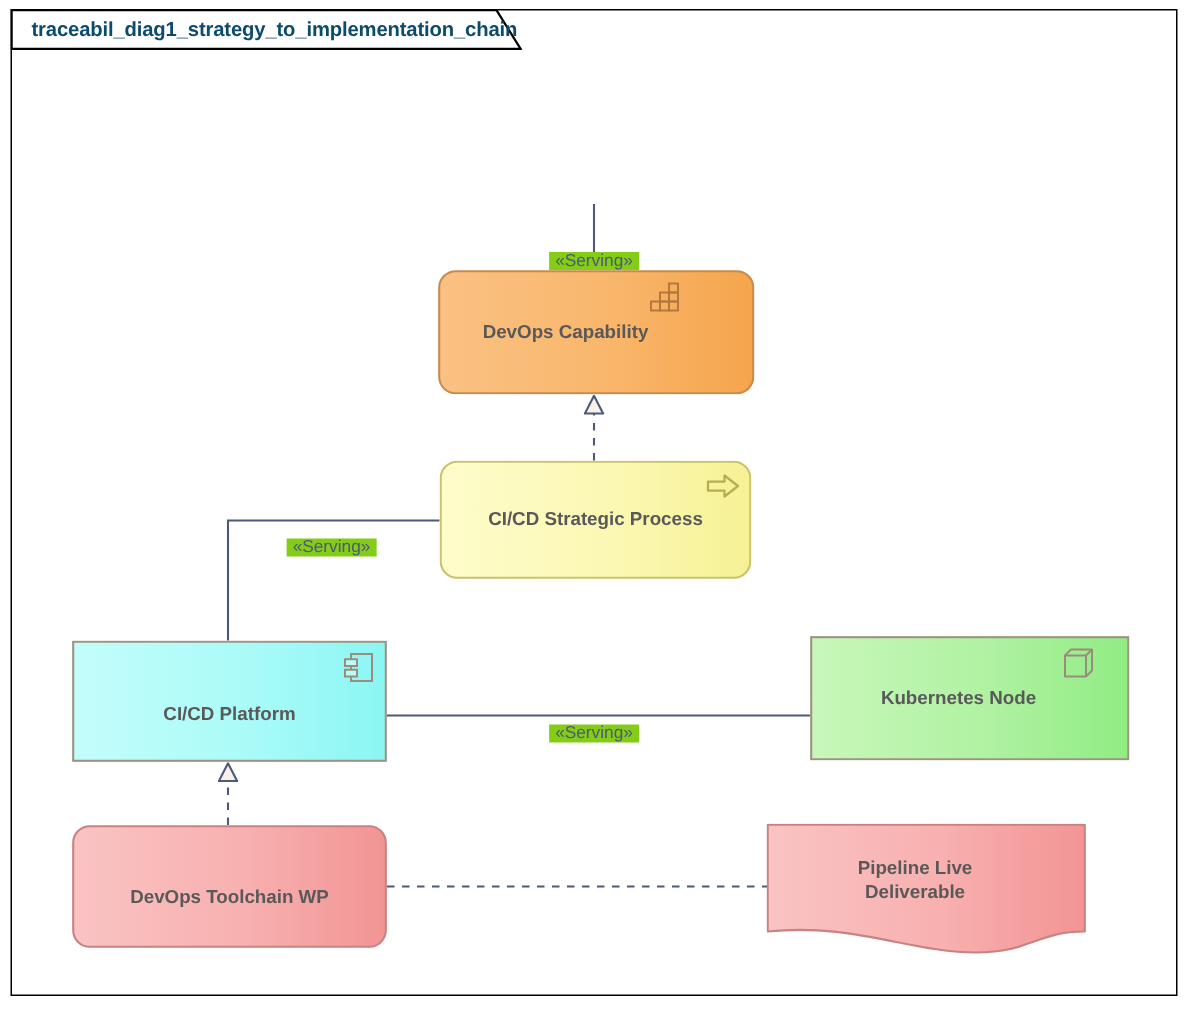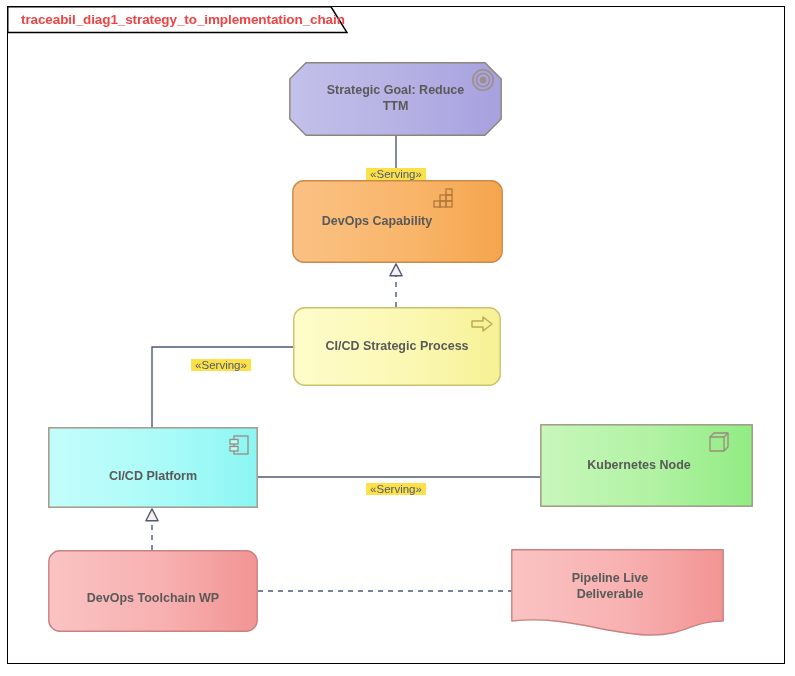--- a/index.html
+++ b/index.html
@@ -8,21 +8,21 @@
 
   #canvas{position:absolute;left:0;top:0;width:795px;height:676px;}
 
   
   .frame{position:absolute;left:7px;top:6px;width:778px;height:658px;
          border:1.5px solid #000000;background:#ffffff;box-sizing:border-box;}
 
   .tab{position:absolute;left:7px;top:6px;width:341px;height:27px;}
   .tab svg{display:block;}
   .tab-label{position:absolute;left:14px;top:6px;font-size:13.5px;font-weight:bold;
-             color:#ef4444;white-space:nowrap;letter-spacing:-0.1px;}
+             color:#0c4a6e;white-space:nowrap;letter-spacing:-0.1px;}
 
   
   #edges{position:absolute;left:0;top:0;width:795px;height:676px;pointer-events:none;}
 
   
   .node{position:absolute;box-sizing:border-box;}
   .node .lbl{position:absolute;left:0;right:0;top:50%;transform:translateY(-50%);
              text-align:center;font-size:12.5px;font-weight:bold;color:#595959;
              padding:0 26px;box-sizing:border-box;line-height:1.25;}
   .node .icon{position:absolute;right:7px;top:6px;width:24px;height:24px;}
@@ -32,21 +32,21 @@
   .proc{left:293px;top:307px;width:208px;height:79px;}
   .plat{left:48px;top:427px;width:210px;height:100px;}
   .knode{left:540px;top:424px;width:198px;height:83px;}
   .wp{left:48px;top:550px;width:210px;height:98px;}
   .deliv{left:511px;top:549px;width:198px;height:87px;}
 
   
   .deliv .lbl{top:44%;}
 
   .edge-label{position:absolute;font-size:11.5px;color:#4b5a79;
-              background:#fde047;padding:0 4px;white-space:nowrap;
+              background:#84cc16;padding:0 4px;white-space:nowrap;
               transform:translate(-50%,-50%);}
 </style>
 </head>
 <body>
 
 <div id="canvas">
 
   <div class="frame"></div>
 
   <div class="tab">
@@ -79,40 +79,20 @@
     <line x1="152" y1="550" x2="152" y2="509" stroke="#4b5a79" stroke-width="1.4" stroke-dasharray="5,5" marker-end="url(#hollowTri)"></line>
 
      Pipeline Live Deliverable (dashed + triangle right) --&gt;
     <line x1="258" y1="591" x2="540" y2="591" stroke="#4b5a79" stroke-width="1.4" stroke-dasharray="5,5" marker-end="url(#hollowTri)"></line>
   </svg>
 
   <div class="edge-label" style="left:396px;top:174px;">«Serving»</div>
   <div class="edge-label" style="left:221px;top:365px;">«Serving»</div>
   <div class="edge-label" style="left:396px;top:489px;">«Serving»</div>
 
-  <div class="node goal">
-    <svg width="213" height="74" viewBox="0 0 213 74">
-      <defs>
-        <linearGradient id="gGoal" x1="0" y1="0" x2="1" y2="0">
-          <stop offset="0%" stop-color="#c3c0ea"></stop>
-          <stop offset="55%" stop-color="#b5b1e4"></stop>
-          <stop offset="100%" stop-color="#a6a1df"></stop>
-        </linearGradient>
-      </defs>
-      <path d="M17,0.8 L196,0.8 L212.2,17 L212.2,57 L196,73.2 L17,73.2 L0.8,57 L0.8,17 Z" fill="url(#gGoal)" stroke="#8c8679" stroke-width="1.4"></path>
-    </svg>
-    <div class="icon">
-      <svg width="24" height="24" viewBox="0 0 24 24">
-        <circle cx="12" cy="12" r="10.2" fill="none" stroke="#9d8f85" stroke-width="1.6"></circle>
-        <circle cx="12" cy="12" r="6.6" fill="none" stroke="#9d8f85" stroke-width="1.5"></circle>
-        <circle cx="12" cy="12" r="3.3" fill="#9d8f85"></circle>
-      </svg>
-    </div>
-    <div class="lbl">Strategic Goal: Reduce TTM</div>
-  </div>
 
   <div class="node capab">
     <svg width="211" height="83" viewBox="0 0 211 83">
       <defs>
         <linearGradient id="gCap" x1="0" y1="0" x2="1" y2="0">
           <stop offset="0%" stop-color="#fac183"></stop>
           <stop offset="55%" stop-color="#f9b66b"></stop>
           <stop offset="100%" stop-color="#f5a54c"></stop>
         </linearGradient>
       </defs>

